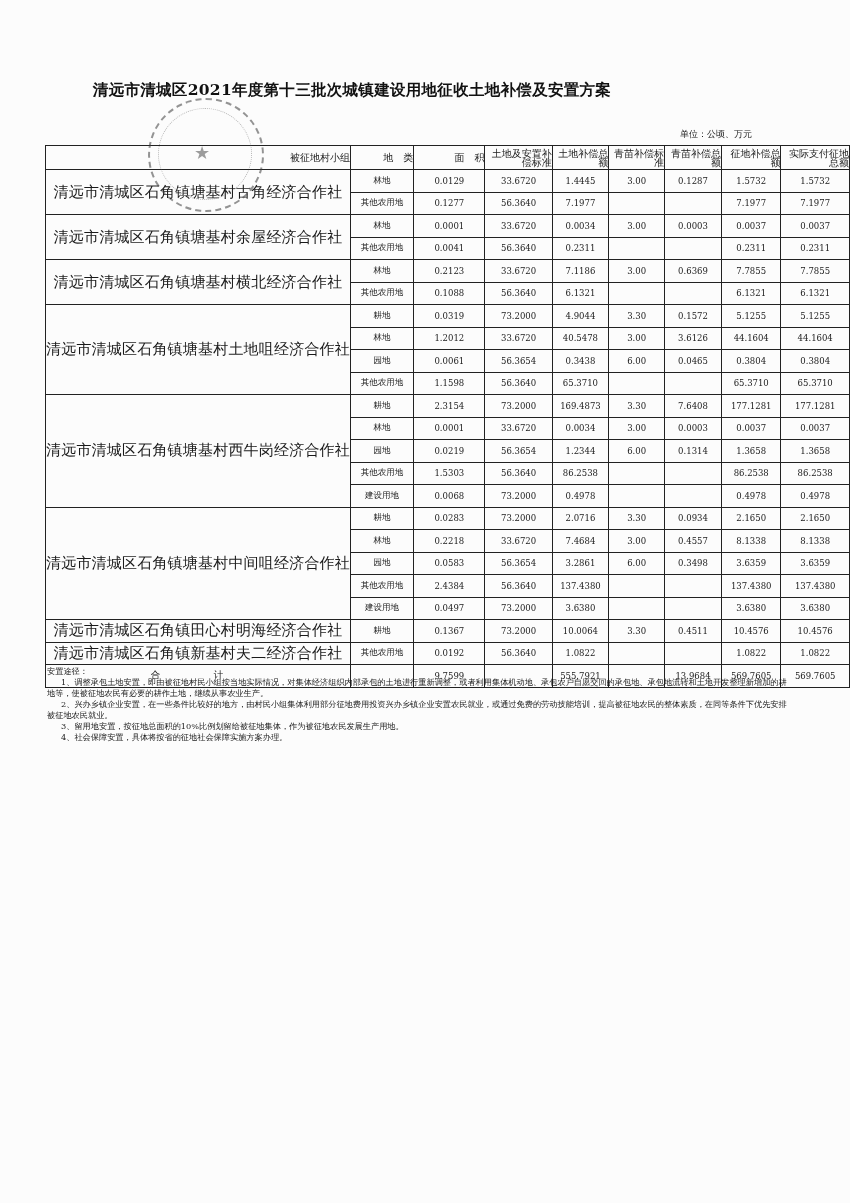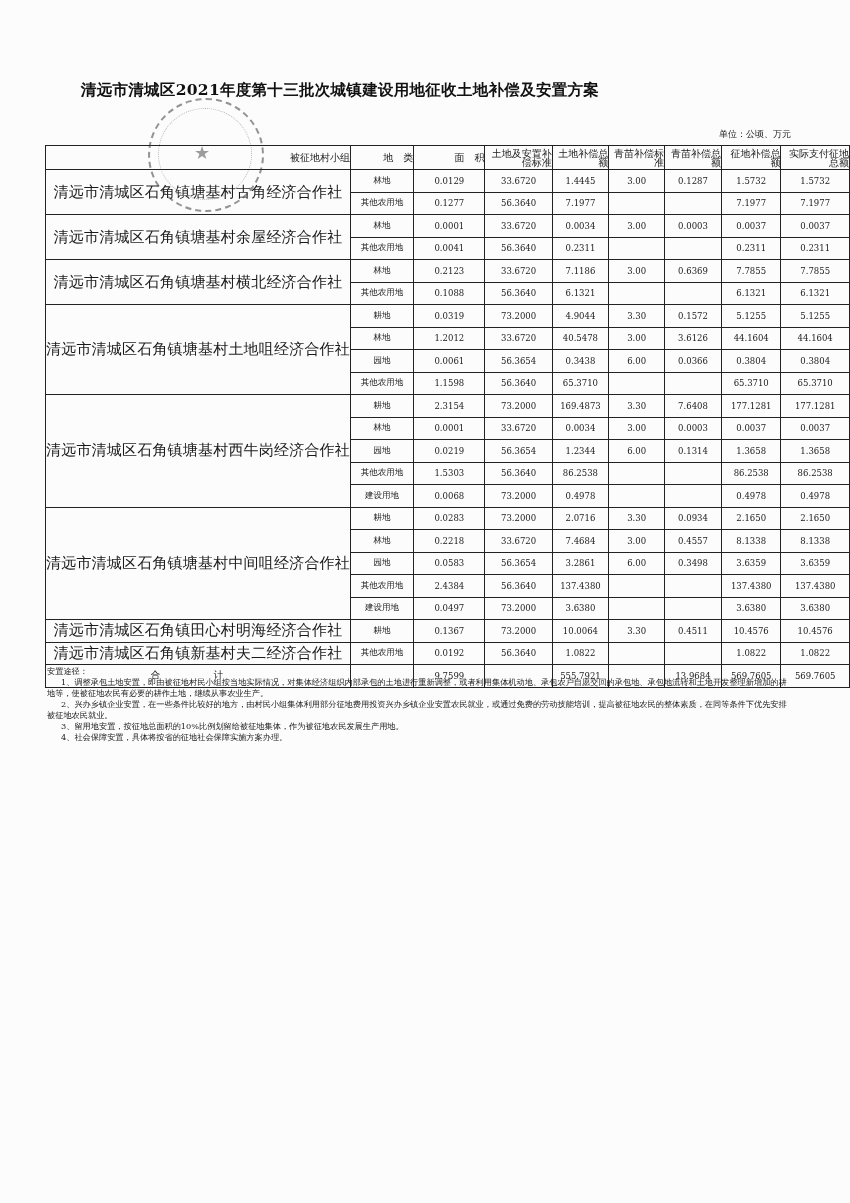--- a/index.html
+++ b/index.html
@@ -1,21 +1,21 @@
 <!DOCTYPE html>
 <html><head>
 <meta charset="utf-8">
 <style>
   html, body { margin:0; padding:0; background:#ffffff; }
   body { width:850px; height:1203px; position:relative; overflow:hidden;
          font-family:"DejaVu Serif","Liberation Serif",serif; color:#1a1a1a; }
   .page { position:absolute; left:0; top:0; width:850px; height:1203px; background:#fcfcfc; }
   .title { position:absolute; left:0; top:80px; width:680px; text-align:center;
-           font-size:15.5px; font-weight:bold; letter-spacing:0.3px; color:#111; }
-  .unit { position:absolute; left:680px; top:128px; font-size:9px; color:#222;margin-left:39px; }
+           font-size:15.5px; font-weight:bold; letter-spacing:0.3px; color:#111;padding-left:12px; }
+  .unit { position:absolute; left:680px; top:128px; font-size:9px; color:#222; }
   table.main { position:absolute; left:45px; top:145px; border-collapse:collapse;
                table-layout:fixed; font-size:8.5px; }
   table.main td, table.main th { border:1.3px solid #222; text-align:center; vertical-align:middle;
                padding:0; overflow:hidden; white-space:nowrap; font-weight:normal; }
   table.main th { height:23px; font-size:10px; line-height:9px; white-space:normal;text-align:right; }
   table.main td { height:21.5px; }
   td.village { font-size:15px; letter-spacing:0.2px; }
   td.num { font-family:"DejaVu Serif","Liberation Serif",serif; font-size:8.5px; }
   td.total-label { letter-spacing:22px; font-size:9.5px; }
   .notes { position:absolute; left:47px; top:646px; width:740px; font-size:8.2px; line-height:11px; color:#1a1a1a;margin-top:20px; }
@@ -143,21 +143,21 @@
           <td class="num">3.6126</td>
           <td class="num">44.1604</td>
           <td class="num">44.1604</td>
         </tr>
         <tr>
           <td class="">园地</td>
           <td class="num">0.0061</td>
           <td class="num">56.3654</td>
           <td class="num">0.3438</td>
           <td class="num">6.00</td>
-          <td class="num">0.0366</td>
+          <td class="num">0.0465</td>
           <td class="num">0.3804</td>
           <td class="num">0.3804</td>
         </tr>
         <tr>
           <td class="">其他农用地</td>
           <td class="num">1.1598</td>
           <td class="num">56.3640</td>
           <td class="num">65.3710</td>
           <td class="num"></td>
           <td class="num"></td>

